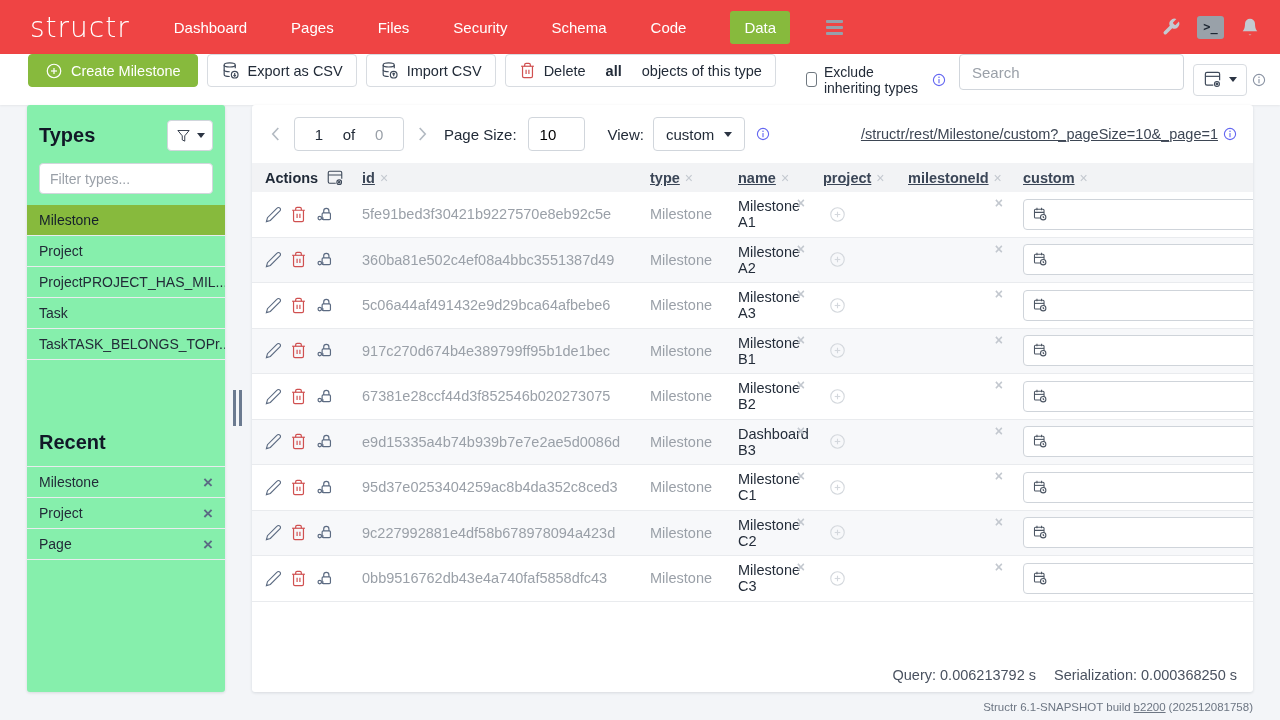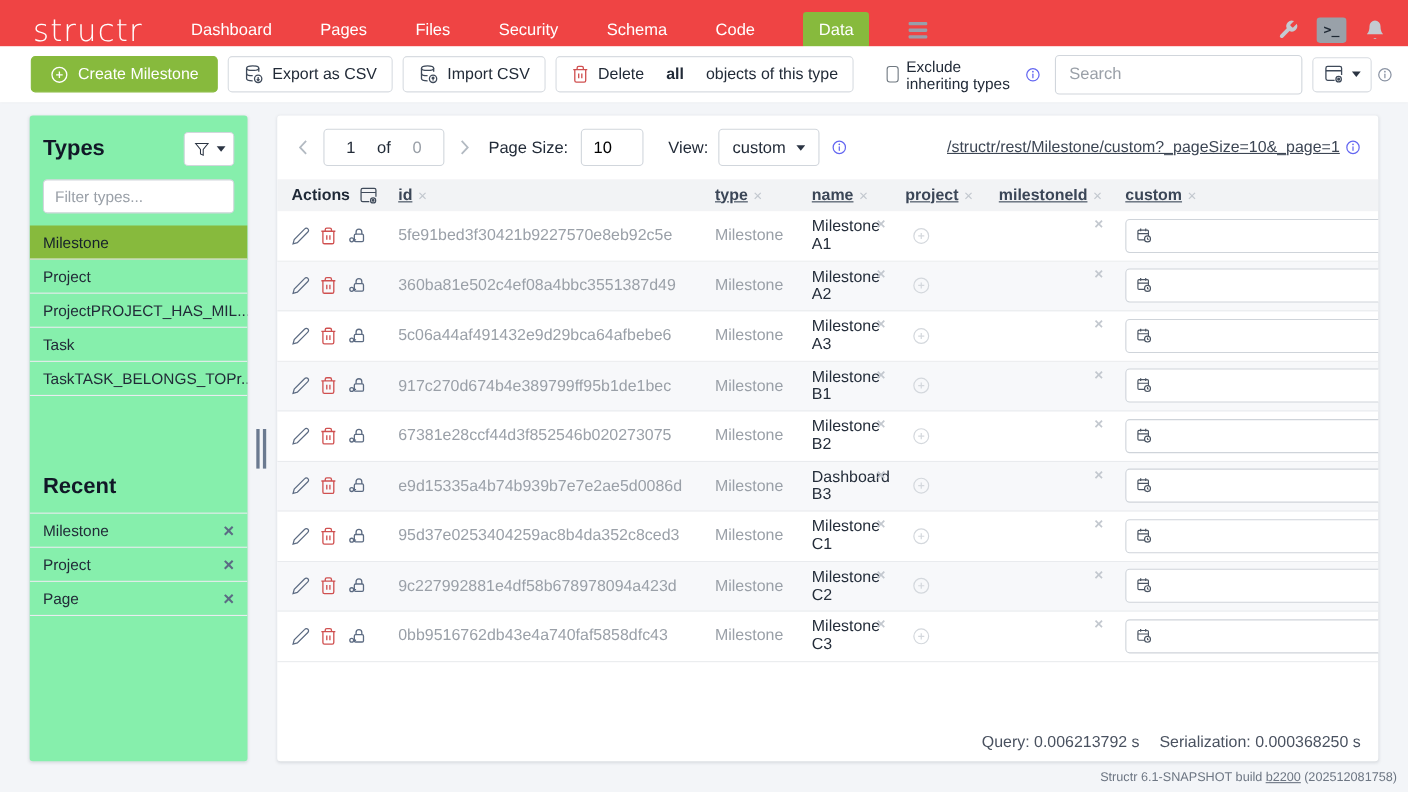--- a/index.html
+++ b/index.html
@@ -12,21 +12,21 @@
   .nav-items { display:flex; align-items:center; gap:44px; }
   .nav-item { color:#fff; font-size:15px; cursor:pointer; white-space:nowrap; }
   .nav-item.active { background:#87ba3d; padding:8px 14px; border-radius:3px; }
   .hamburger { display:flex; flex-direction:column; gap:3px; margin-left:36px; cursor:pointer; }
   .hamburger i { display:block; width:17px; height:3px; background:#97a0ab; border-radius:1px; }
   .nav-spacer { flex:1; }
   .nav-right { display:flex; align-items:center; gap:16px; }
   .term-box { width:27px; height:23px; background:#99a1a9; border-radius:3px; color:#1d2733; font-family:"DejaVu Sans Mono",monospace; font-weight:bold; font-size:12px; display:flex; align-items:center; justify-content:center; }
 
   
-  .toolbar { position:absolute; top:42px; left:0; right:0; height:51px; background:#fff; box-shadow:0 1px 2px rgba(0,0,0,.06); display:flex; align-items:center; padding:0 14px 0 28px; gap:9px; }
+  .toolbar { position:absolute; top:54px; left:0; right:0; height:51px; background:#fff; box-shadow:0 1px 2px rgba(0,0,0,.06); display:flex; padding:0 14px 0 28px; gap:9px; }
   .btn { height:33px; border-radius:4px; display:flex; align-items:center; gap:8px; font-size:14.5px; cursor:pointer; white-space:nowrap; }
   .btn-green { background:#87ba3d; color:#fff; padding:0 16px; border:1px solid #87ba3d; }
   .btn-outline { background:#fff; border:1px solid #d8dce1; color:#222b38; padding:0 13px; }
   .chk-group { display:flex; align-items:center; gap:7px; margin-left:21px; cursor:pointer; }
   .checkbox { width:15px; height:15px; border:1.5px solid #6f7880; border-radius:3px; background:#fff; }
   .search-input { width:290px; height:36px; border:1px solid #d1d6dc; border-radius:4px; padding:0 12px; font-size:15px; font-family:inherit; color:#222b38; margin-left:4px; }
   .search-input::placeholder { color:#9aa0a8; }
   .tb-right { margin-left:auto; display:flex; align-items:center; gap:5px; }
   .cfg-btn { width:54px; height:32px; justify-content:center; gap:7px; }
   .caret { width:0; height:0; border-left:4.5px solid transparent; border-right:4.5px solid transparent; border-top:5.5px solid #2b3443; }
@@ -76,21 +76,21 @@
   .td-id, .td-type { color:#9aa0a8; }
   .td-name { color:#242d3a; }
   .name-text { display:inline-block; width:70px; line-height:16px; }
   .cell-x { position:absolute; top:3px; color:#c3c8cf; font-size:14px; font-weight:600; cursor:pointer; }
   .td-name .cell-x { right:18px; }
   .td-mid .cell-x { right:20px; }
   .td-project { padding-left:5px; }
   .date-input { width:250px; height:31px; border:1px solid #cfd4da; border-radius:4px; background:#fff; display:flex; align-items:center; padding-left:8px; cursor:text; }
   .stats { position:absolute; bottom:9px; right:16px; display:flex; gap:18px; font-size:14.5px; color:#4a5260; }
 
-  .footer { position:absolute; bottom:0; left:0; right:0; height:27px; display:flex; align-items:center; justify-content:flex-end; padding-right:10px; gap:3px; font-size:11.5px; color:#6d7683; }
+  .footer { position:absolute; bottom:0; left:0; right:0; height:27px; display:flex; align-items:center; justify-content:flex-end; padding-right:27px; gap:3px; font-size:11.5px; color:#6d7683; }
   .footer .build-link { text-decoration:underline; cursor:pointer;text-align:right; }
 
   svg { display:block; }
 </style>
 </head>
 <body>
 
 <div class="navbar">
   <div class="logo">structr</div>
   <nav class="nav-items" id="nav-items">

